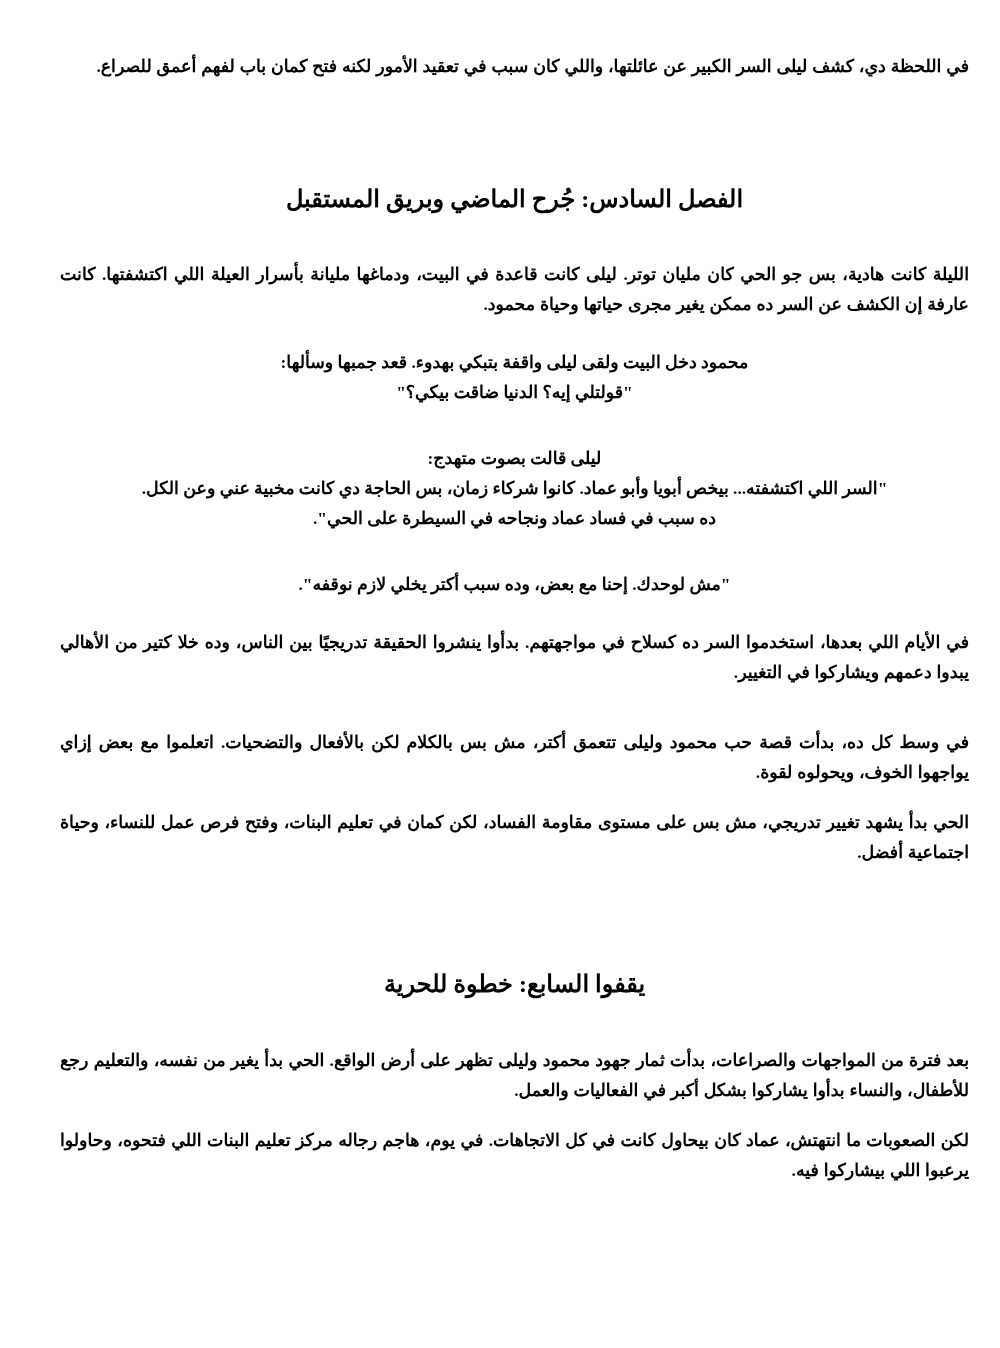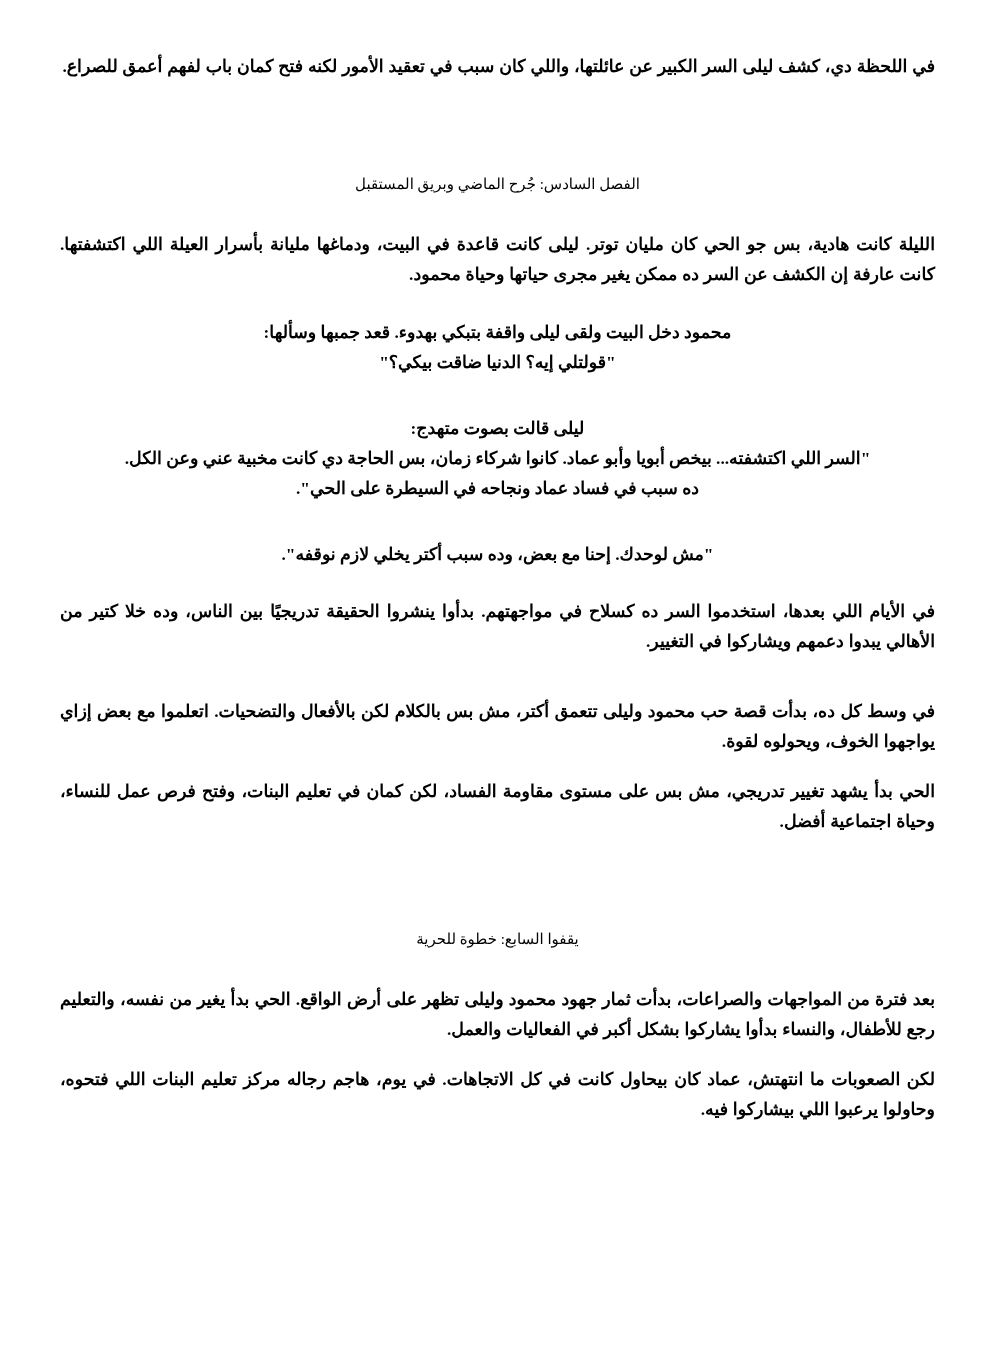--- a/index.html
+++ b/index.html
@@ -14,21 +14,21 @@
     overflow: hidden;
     font-family: "Liberation Serif", "DejaVu Serif", serif;
     color: #000000;
   }
   .page {
     position: relative;
     width: 1000px;
     height: 1348px;
     background: #ffffff;
     box-sizing: border-box;
-    padding: 52px 65px 0 60px;
+    padding: 52px 31px 0 60px;
     direction: rtl;
   }
   .doc-body {
     direction: rtl;
     text-align: right;
   }
 
   
   .para {
     font-weight: bold;
@@ -37,24 +37,24 @@
     margin: 0;
     text-align: justify;
     text-justify: inter-word;
     direction: rtl;
     letter-spacing: 0;
     word-spacing: 0.5px;
   }
 
   
   .heading {
-    font-weight: normal;
-    font-size: 15px;
+    font-weight: bold;
+    font-size: 24px;
     line-height: 1.6;
-    margin: 0;
+    margin: 8px;
     text-align: center;
     direction: rtl;
   }
 
   
   .dialogue {
     font-weight: bold;
     font-size: 17.4px;
     line-height: 1.72;
     margin: 8px;

